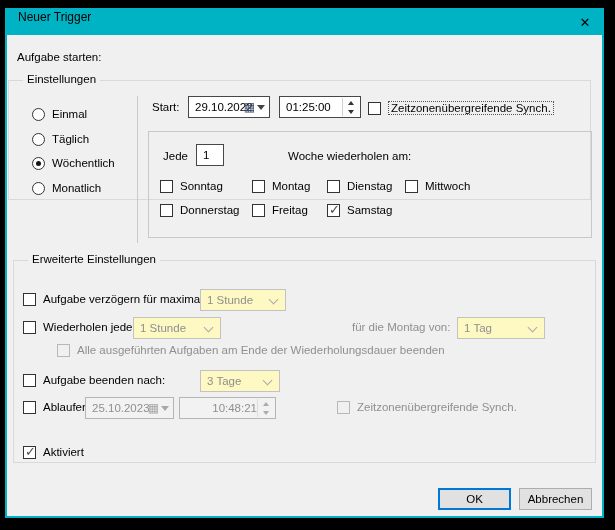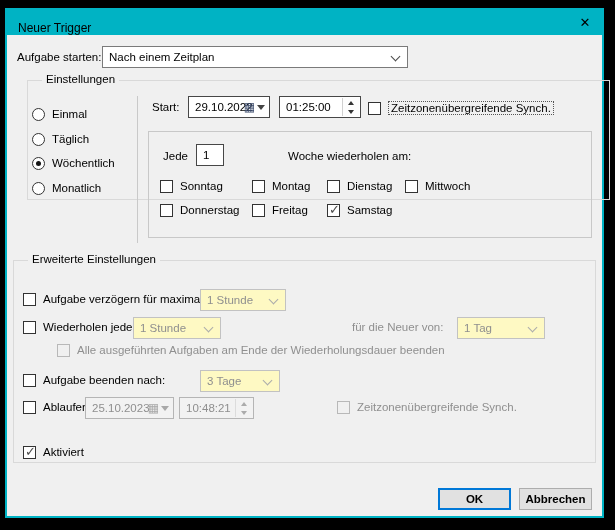--- a/index.html
+++ b/index.html
@@ -1,21 +1,21 @@
 <!DOCTYPE html>
 <html><head>
 <meta charset="utf-8">
 <style>
   html,body{margin:0;padding:0;}
   body{width:615px;height:530px;background:#000;position:relative;overflow:hidden;
        font-family:"Liberation Sans", sans-serif;font-size:11.5px;color:#000;}
   .dialog{position:absolute;left:5px;top:8px;width:599px;height:510px;box-sizing:border-box;
           border:2px solid #00b3c4;background:#f0f0f0;}
   .titlebar{position:absolute;left:0;top:0;right:0;height:25px;background:#00b3c4;
-            display:flex;align-items:flex-end;}
+            display:flex;align-items:flex-start;}
   .title{padding-left:11px;font-size:12px;color:#000;}
   .closebtn{position:absolute;right:0;top:0;width:34px;height:25px;display:flex;
             align-items:center;justify-content:center;font-size:13px;color:#000;cursor:default;}
   .lbl{position:absolute;white-space:nowrap;line-height:15px;}
   .dis{color:#8f8f8f;}
   .groupbox{position:absolute;border:1px solid #d9d9d9;box-sizing:border-box;}
   .grouplabel{position:absolute;top:-8px;left:14px;background:#f0f0f0;padding:0 4px;white-space:nowrap;}
   .vsep{position:absolute;width:1px;background:#c9c9c9;}
   .panel{position:absolute;border:1px solid #c8c8c8;box-sizing:border-box;}
   
@@ -55,40 +55,36 @@
   .tri-up{width:0;height:0;border-left:3.5px solid transparent;border-right:3.5px solid transparent;
           border-bottom:4.5px solid #333;}
   .tri-dn{width:0;height:0;border-left:3.5px solid transparent;border-right:3.5px solid transparent;
           border-top:4.5px solid #333;}
   .disabled .spin{background:#f2f2f2;border-left-color:#dcdcdc;}
   .disabled .tri-up{border-bottom-color:#ababab;}
   .disabled .tri-dn{border-top-color:#ababab;}
   .focus-rect{border:1px dotted #555;padding:0 2px;}
   
   .btn{position:absolute;width:73px;height:22px;box-sizing:border-box;background:#e1e1e1;
-       border:1px solid #adadad;display:flex;align-items:center;justify-content:center;cursor:default;font-weight:bold;}
+       border:1px solid #adadad;display:flex;align-items:center;justify-content:center;cursor:default;}
   .btn.default{border:2px solid #0078d7;}
 </style>
 </head>
 <body>
 
 <div class="dialog">
 
   <div class="titlebar">
     <span class="title">Neuer Trigger</span>
     <span class="closebtn">✕</span>
   </div>
 
   <div class="lbl" style="left:10px;top:40px;">Aufgabe starten:</div>
-  <div class="combo" style="left:95px;top:36px;width:306px;">
-    <span>Nach einem Zeitplan</span>
-    <span class="chev"></span>
-  </div>
-
-  <div class="groupbox" style="left:20px;top:70px;width:583px;height:120px;">
+
+  <div class="groupbox" style="left:1px;top:70px;width:583px;height:120px;">
     <span class="grouplabel">Einstellungen</span>
   </div>
 
   <div class="radiorow" style="left:25px;top:97px;">
     <span class="radio"></span>
     <span>Einmal</span>
   </div>
   <div class="radiorow" style="left:25px;top:122px;">
     <span class="radio"></span>
     <span>Täglich</span>
@@ -176,21 +172,21 @@
   </div>
 
   <div class="cbrow" style="left:16px;top:311px;">
     <span class="cb"></span>
     <span>Wiederholen jede:</span>
   </div>
   <div class="combo disabled" style="left:126px;top:307px;width:88px;">
     <span>1 Stunde</span>
     <span class="chev"></span>
   </div>
-  <div class="lbl dis" style="left:345px;top:310px;">für die Neuer von:</div>
+  <div class="lbl dis" style="left:345px;top:310px;">für die Montag von:</div>
   <div class="combo disabled" style="left:450px;top:307px;width:88px;">
     <span>1 Tag</span>
     <span class="chev"></span>
   </div>
 
   <div class="cbrow" style="left:50px;top:334px;">
     <span class="cb disabled"></span>
     <span class="dis">Alle ausgeführten Aufgaben am Ende der Wiederholungsdauer beenden</span>
   </div>
 
@@ -207,21 +203,21 @@
     <span class="cb"></span>
     <span>Ablaufen:</span>
   </div>
   <div class="field disabled" style="left:78px;top:387px;width:89px;padding-right:26px;">
     <span>25.10.2023</span>
     <span class="calwrap">
       <span class="calicon">▦</span>
       <span class="minichev"></span>
     </span>
   </div>
-  <div class="field disabled" style="left:172px;top:387px;width:75px;padding-right:18px;">
+  <div class="field disabled" style="left:172px;top:387px;width:97px;padding-right:18px;text-align:right;">
     <span>10:48:21</span>
     <span class="spin">
       <div>
           <span class="tri-up"></span>
         </div>
       <div>
           <span class="tri-dn"></span>
         </div>
     </span>
   </div>

